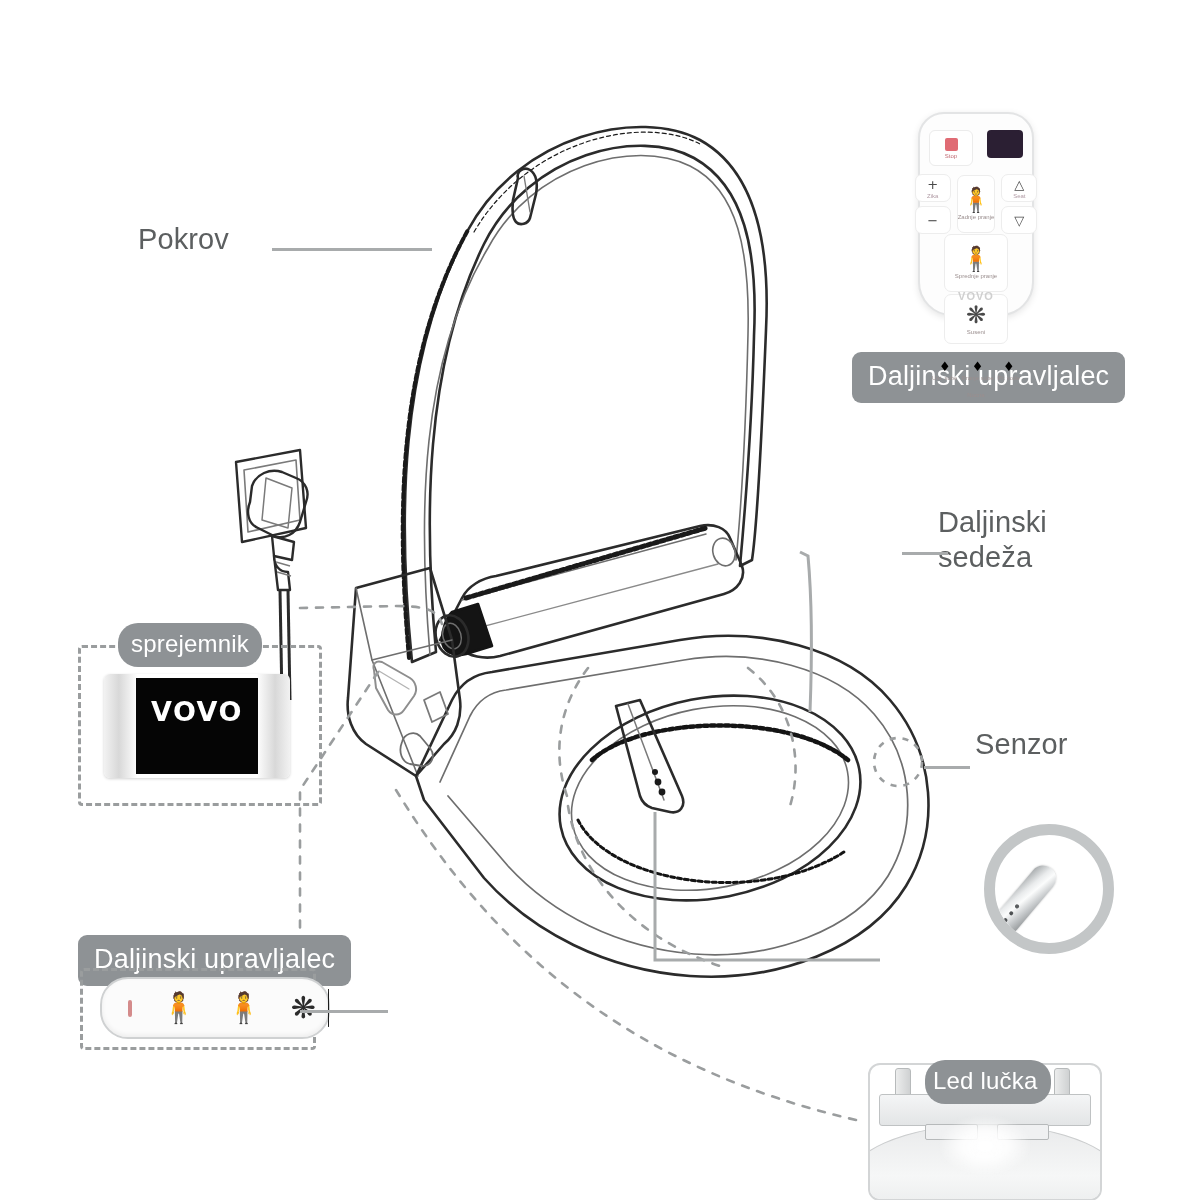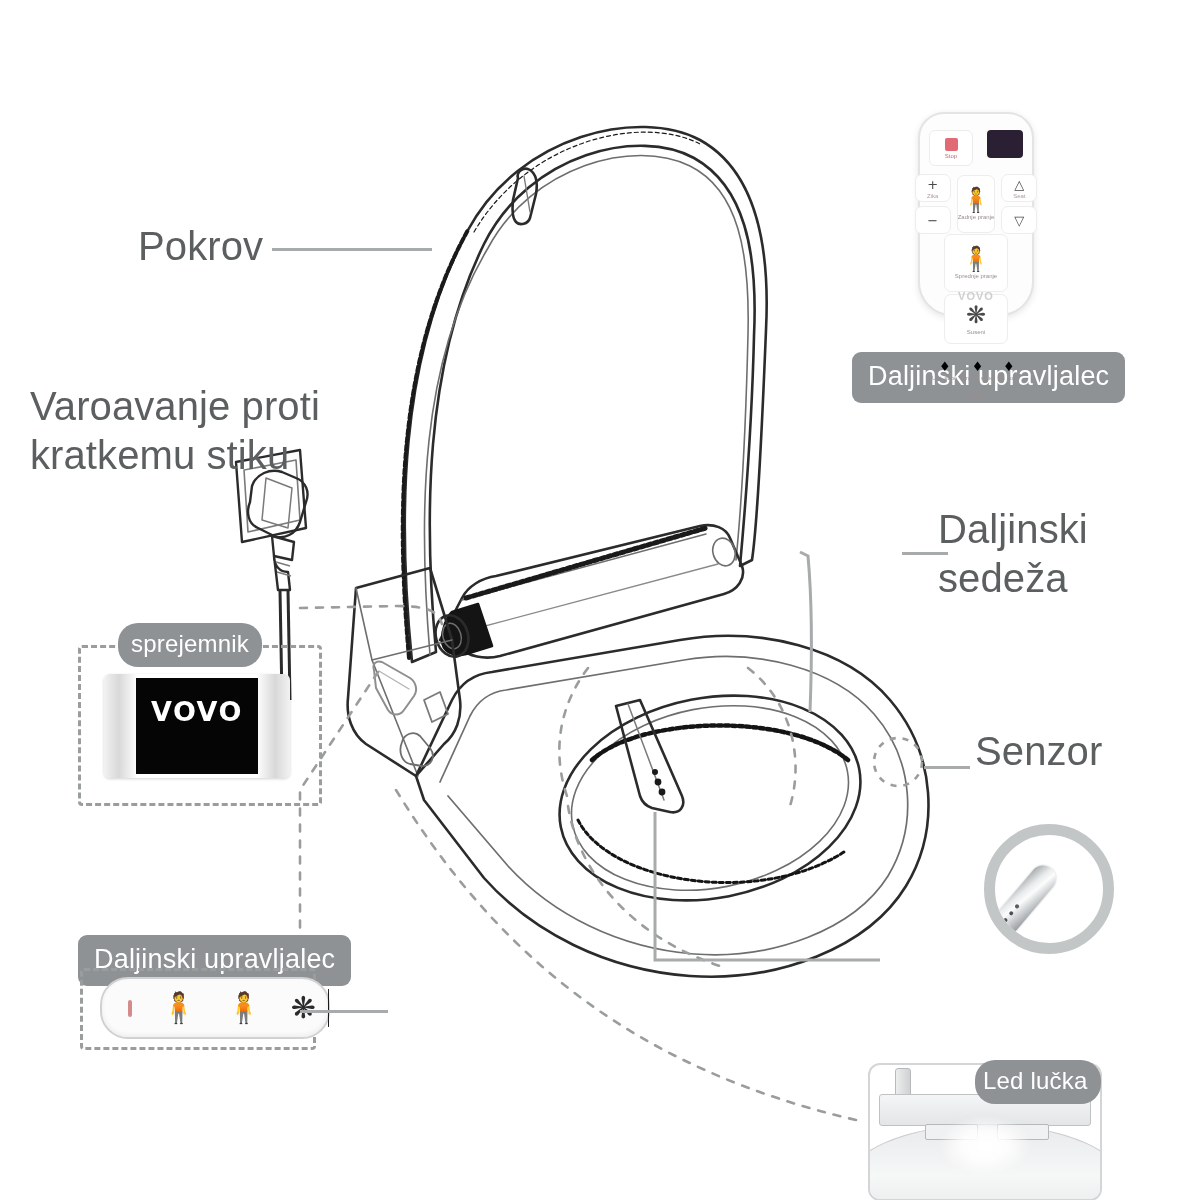--- a/index.html
+++ b/index.html
@@ -14,21 +14,21 @@
     position: relative;
     width: 1200px;
     height: 1200px;
     background: #ffffff;
     overflow: hidden;
   }
   
   .label {
     position: absolute;
     color: #5c5f60;
-    font-size: 40px;
+    font-size: 29px;
     line-height: 1.22;
     font-weight: 400;
     white-space: pre-line;
     letter-spacing: 0.1px;
   }
   
   .badge {
     position: absolute;
     background: #8e9295;
     color: #ffffff;
@@ -363,22 +363,20 @@
       <path d="M 277 572 L 291 576" stroke="#7a7a7a" stroke-width="1.4"></path>
 
       <path d="M 280 590 L 282 700" stroke="#2b2b2b" stroke-width="3"></path>
       <path d="M 288 590 L 290 700" stroke="#2b2b2b" stroke-width="3"></path>
     </g>
   </svg>
 
   <div class="label" style="left:138px; top:222px;">Pokrov</div>
   <div class="leader" style="left:272px; top:248px; width:160px;"></div>
 
-  <div class="label" style="left:30px; top:382px; width:300px;">Varoavanje proti
-kratkemu stiku</div>
 
   <div class="label" style="left:938px; top:505px; width:240px;">Daljinski
 sedeža</div>
   <div class="leader" style="left:902px; top:552px; width:46px;"></div>
 
   <div class="label" style="left:975px; top:727px;">Senzor</div>
   <div class="leader" style="left:924px; top:766px; width:46px;"></div>
 
 
   <div class="badge" style="left:852px; top:352px;">Daljinski upravljalec</div>
@@ -482,15 +480,15 @@
 
   <div class="ledpanel" style="left:868px; top:1063px; width:230px; height:134px;">
     <div class="hinge" style="left:11%;"></div>
     <div class="hinge" style="right:13%;"></div>
     <div class="lidplate"></div>
     <div class="bowl"></div>
     <div class="slotA" style="left:24%; top:44%; width:22%;"></div>
     <div class="slotB" style="left:55%; top:44%; width:22%;"></div>
     <div class="glow"></div>
   </div>
-  <div class="badge sm" style="left:975px; top:1060px;padding-left:8px;">Led lučka</div>
+  <div class="badge sm" style="left:925px; top:1060px;padding-left:8px;">Led lučka</div>
 
 </div>
 
 </body></html>

